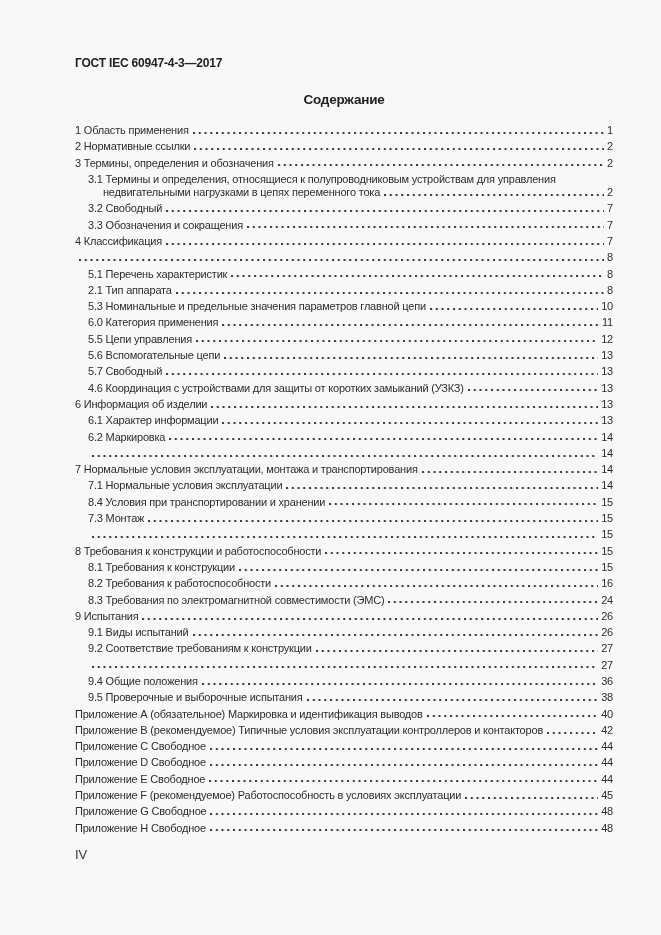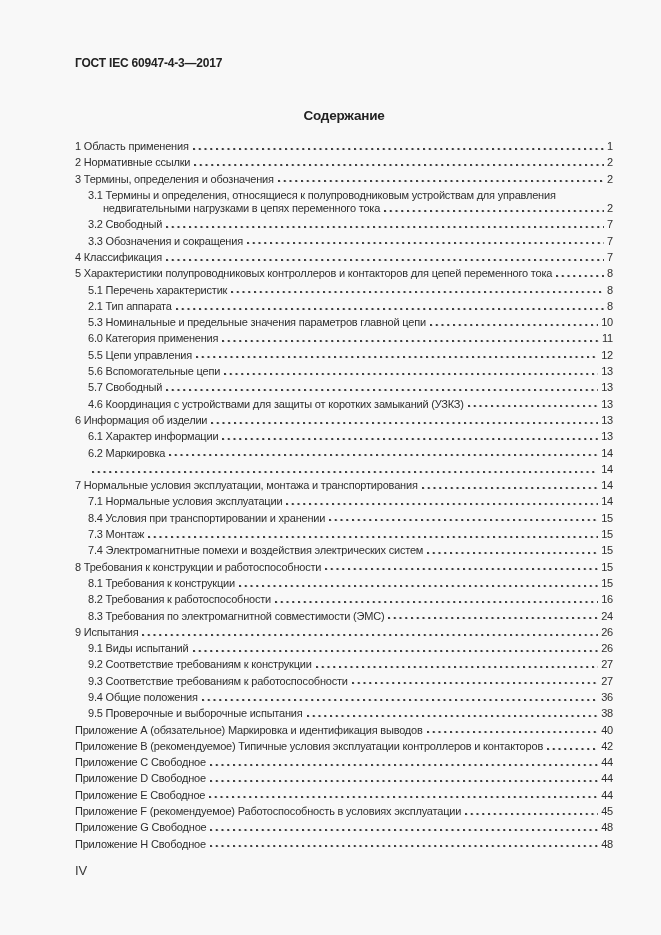--- a/index.html
+++ b/index.html
@@ -23,21 +23,21 @@
     font-size: 12px;
     font-weight: bold;
     line-height: 13px;
     color: #222;
   }
   .page-title {
     text-align: center;
     font-size: 13.5px;
     font-weight: bold;
     line-height: 16px;
-    margin-top: 38px;
+    margin-top: 22px;
     margin-bottom: 16px;
     color: #222;
   }
   .toc-list { }
   .toc-entry {
     font-size: 11px;
     line-height: 13.2px;
     margin-bottom: 3.1px;
   }
   .toc-entry.lvl2 { padding-left: 13px; }
@@ -130,21 +130,20 @@
 
     <div class="dotted-row">
       <span class="toc-text">4 Классификация</span>
       <span class="leader"></span>
       <span class="toc-page">7</span>
     </div>
   </div>
       <div class="toc-entry lvl1">
 
     <div class="dotted-row">
-      <span class="toc-text">5 Характеристики полупроводниковых контроллеров и контакторов для цепей переменного тока</span>
       <span class="leader"></span>
       <span class="toc-page">8</span>
     </div>
   </div>
       <div class="toc-entry lvl2">
 
     <div class="dotted-row">
       <span class="toc-text">5.1 Перечень характеристик</span>
       <span class="leader"></span>
       <span class="toc-page">8</span>
@@ -265,21 +264,20 @@
 
     <div class="dotted-row">
       <span class="toc-text">7.3 Монтаж</span>
       <span class="leader"></span>
       <span class="toc-page">15</span>
     </div>
   </div>
       <div class="toc-entry lvl2">
 
     <div class="dotted-row">
-      <span class="toc-text">7.4 Электромагнитные помехи и воздействия электрических систем</span>
       <span class="leader"></span>
       <span class="toc-page">15</span>
     </div>
   </div>
       <div class="toc-entry lvl1">
 
     <div class="dotted-row">
       <span class="toc-text">8 Требования к конструкции и работоспособности</span>
       <span class="leader"></span>
       <span class="toc-page">15</span>
@@ -329,21 +327,20 @@
 
     <div class="dotted-row">
       <span class="toc-text">9.2 Соответствие требованиям к конструкции</span>
       <span class="leader"></span>
       <span class="toc-page">27</span>
     </div>
   </div>
       <div class="toc-entry lvl2">
 
     <div class="dotted-row">
-      <span class="toc-text">9.3 Соответствие требованиям к работоспособности</span>
       <span class="leader"></span>
       <span class="toc-page">27</span>
     </div>
   </div>
       <div class="toc-entry lvl2">
 
     <div class="dotted-row">
       <span class="toc-text">9.4 Общие положения</span>
       <span class="leader"></span>
       <span class="toc-page">36</span>

